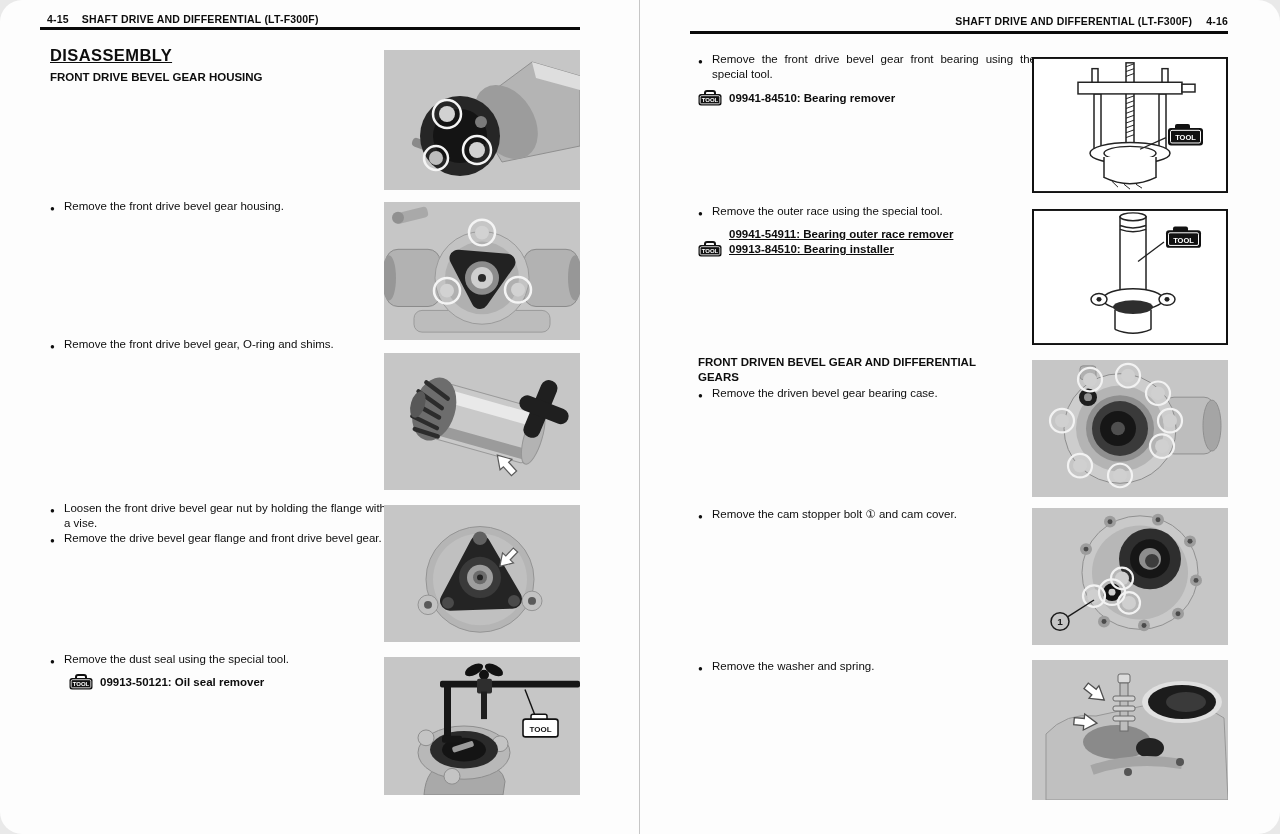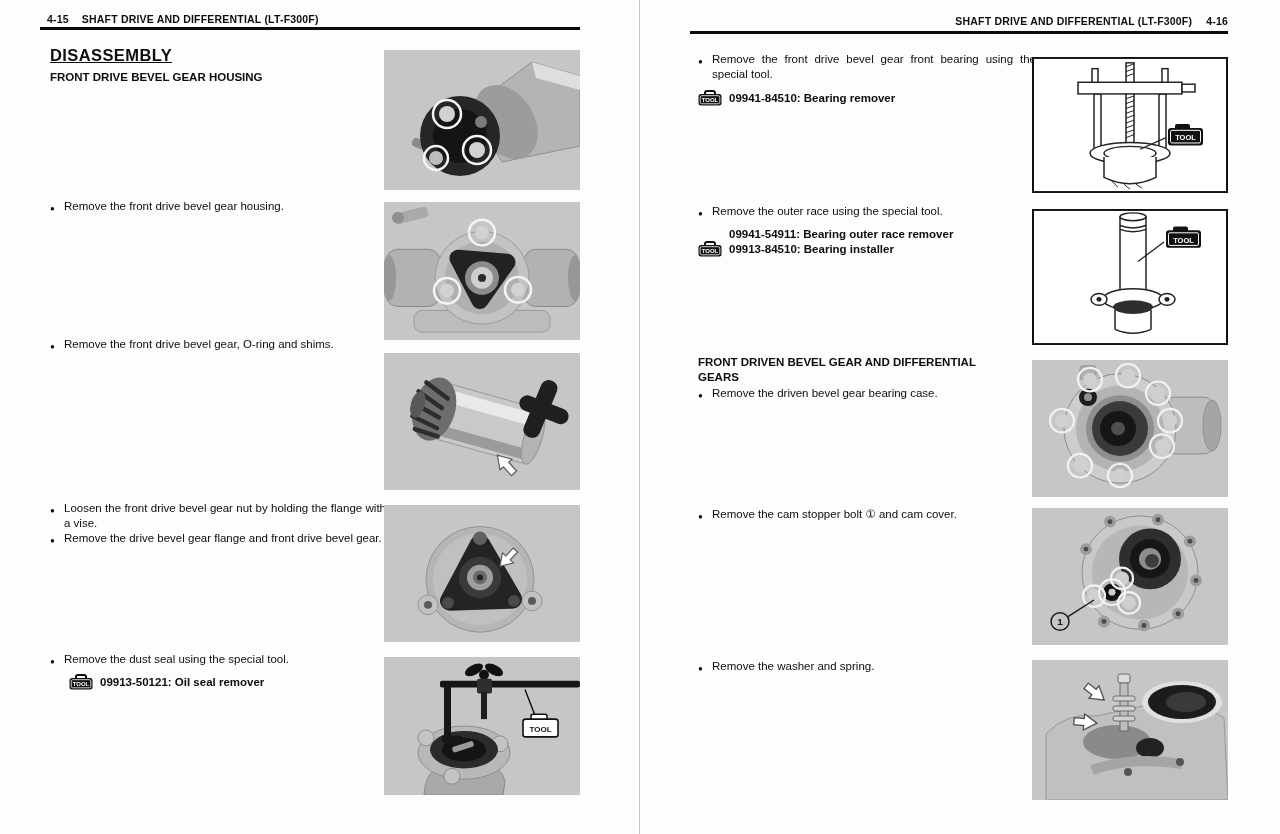--- a/index.html
+++ b/index.html
@@ -1,17 +1,17 @@
 <!DOCTYPE html>
 <html><head>
 <meta charset="utf-8">
 <style>
   html,body{margin:0;padding:0;background:#e9e9e9;}
   .sheet{position:relative;width:1280px;height:834px;background:#fdfdfd;
-         font-family:"Liberation Sans",sans-serif;color:#0d0d0d;overflow:hidden;}
+         font-family:"Liberation Sans",sans-serif;color:#0d0d0d;overflow:hidden;border-radius:22px;}
   .page{position:absolute;top:0;height:834px;}
   .page-left{left:0;width:640px;}
   .page-right{left:640px;width:640px;}
   .divider{position:absolute;left:639px;top:0;width:1px;height:834px;background:#c6c6c6;}
   .hdr{position:absolute;display:flex;font-weight:bold;font-size:10.5px;letter-spacing:.2px;white-space:nowrap;}
   .rule{position:absolute;height:3px;background:#0a0a0a;}
   .h1{position:absolute;font-weight:bold;font-size:16.5px;letter-spacing:.4px;text-decoration:underline;}
   .h2{position:absolute;font-weight:bold;font-size:11.5px;line-height:15px;}
   .step{position:absolute;font-size:11.5px;line-height:15px;text-align:justify;padding-left:14px;}
   .step::before{content:"●";position:absolute;left:0;top:1.5px;font-size:8px;}
@@ -186,21 +186,21 @@
         <rect x="7" y="1" width="10" height="5" rx="2" fill="none" stroke="#111" stroke-width="2"></rect>
         <rect x="0.5" y="4" width="23" height="11.5" rx="2.5" fill="#111"></rect>
         <rect x="2.2" y="5.7" width="19.6" height="8.1" rx="1.5" fill="none" stroke="#fff" stroke-width="0.8"></rect>
         <text class="svgtxt" x="12" y="12" text-anchor="middle" font-size="6" fill="#fff">TOOL</text>
       </svg>
       <span class="ttxt">09941-84510: Bearing remover</span>
     </div>
 
     <div class="step" style="left:58px;top:204px;width:324px;">Remove the outer race using the special tool.</div>
 
-    <div class="toolrow" style="left:58px;top:227px;">
+    <div class="toolrow" style="left:58px;top:227px;text-decoration:underline;">
       <svg width="24" height="16" viewBox="0 0 24 16">
         <rect x="7" y="1" width="10" height="5" rx="2" fill="none" stroke="#111" stroke-width="2"></rect>
         <rect x="0.5" y="4" width="23" height="11.5" rx="2.5" fill="#111"></rect>
         <rect x="2.2" y="5.7" width="19.6" height="8.1" rx="1.5" fill="none" stroke="#fff" stroke-width="0.8"></rect>
         <text class="svgtxt" x="12" y="12" text-anchor="middle" font-size="6" fill="#fff">TOOL</text>
       </svg>
       <div>
         <div class="ttxt">09941-54911: Bearing outer race remover</div>
         <div class="ttxt">09913-84510: Bearing installer</div>
       </div>

